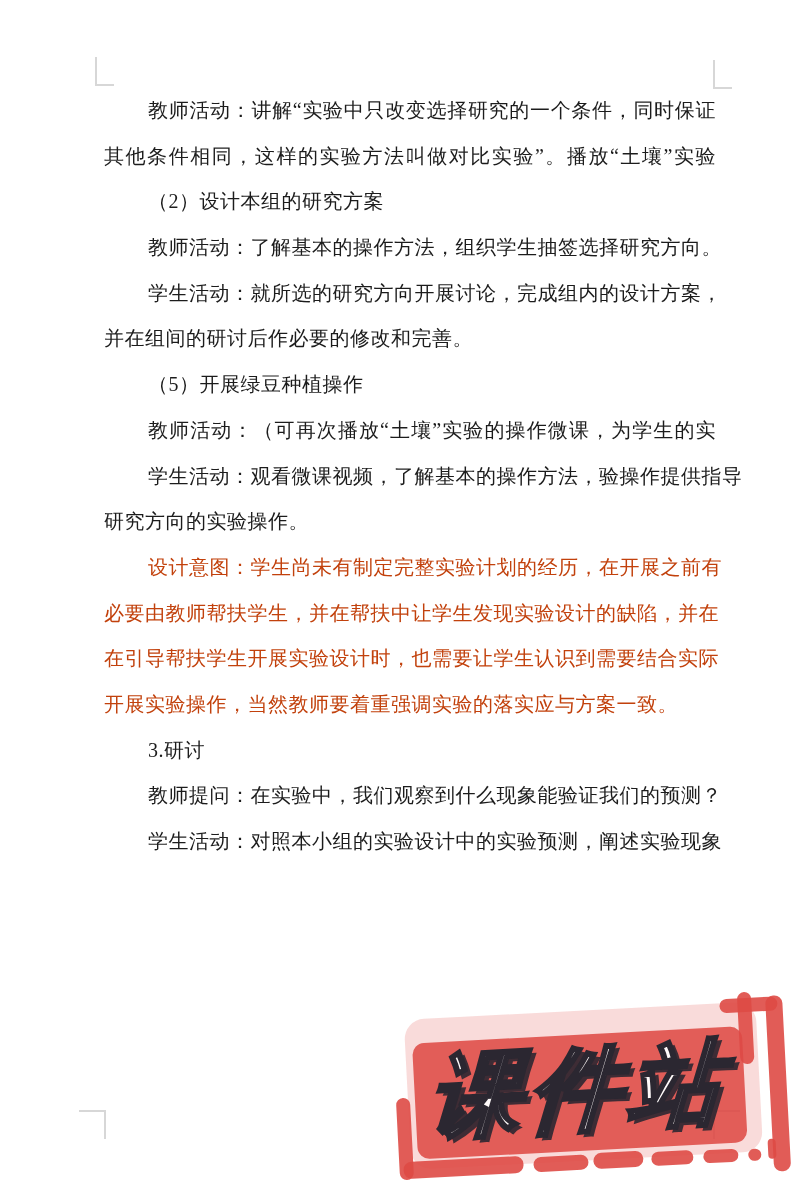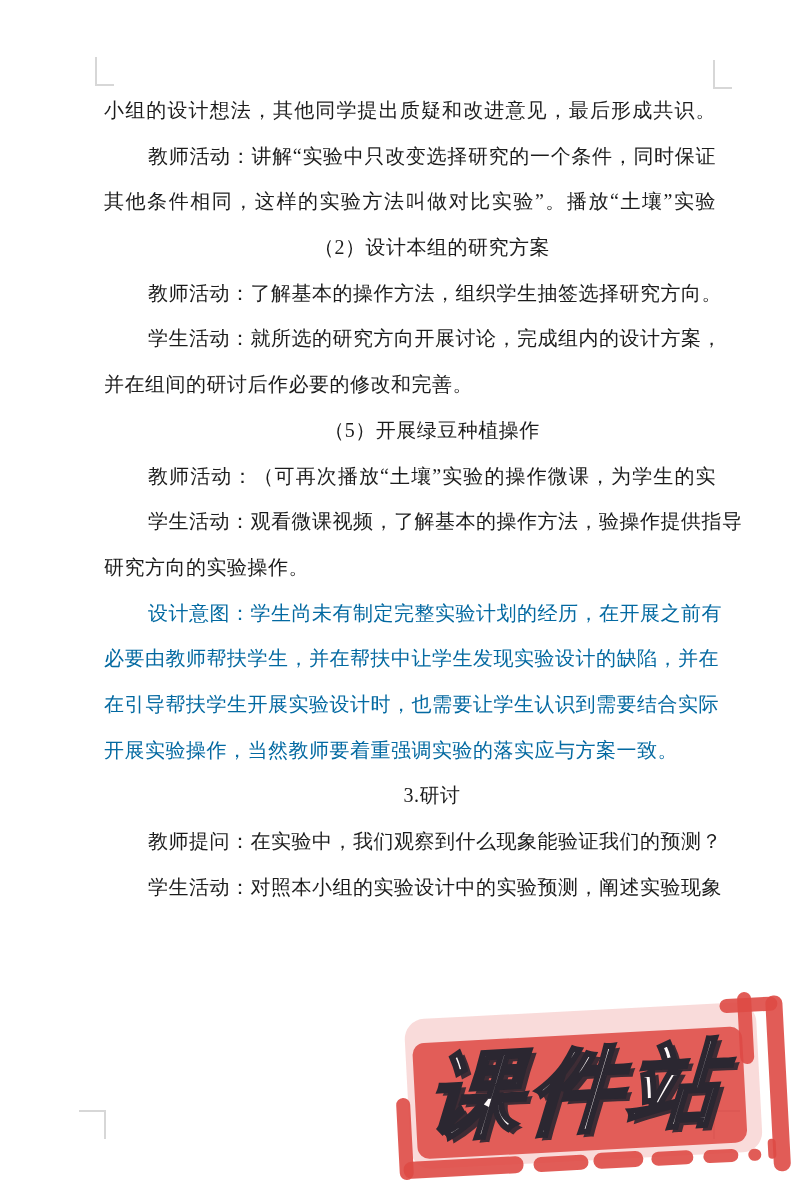--- a/index.html
+++ b/index.html
@@ -24,22 +24,22 @@
     color: #1c1c1c;
     white-space: nowrap;
     text-align: left;
     letter-spacing: 0.5px;
   }
   .ln.just {
     text-align: justify;
     text-align-last: justify;
     text-justify: inter-character;
   }
-  .ln.ind { text-indent: 44px; text-align: center; }
-  .ln.red { color: #0369a1; }
+  .ln.ind { text-indent: 44px; }
+  .ln.red { color: #c2410c; }
 
   
   .mark { position: absolute; }
   .mark-tl {
     left: 95px; top: 57px; width: 17px; height: 27px;
     border-left: 2px solid #d7d7d7; border-bottom: 2px solid #d7d7d7;
   }
   .mark-tr {
     left: 713px; top: 60px; width: 17px; height: 27px;
     border-left: 2px solid #d7d7d7; border-bottom: 2px solid #d7d7d7;
@@ -109,21 +109,20 @@
 </style>
 </head>
 <body>
 
 <div class="mark mark-tl"></div>
 <div class="mark mark-tr"></div>
 <div class="mark mark-bl"></div>
 <div class="mark mark-br"></div>
 
 <div class="doc">
-  <div class="ln just">小组的设计想法，其他同学提出质疑和改进意见，最后形成共识。</div>
   <div class="ln ind just">教师活动：讲解“实验中只改变选择研究的一个条件，同时保证</div>
   <div class="ln just">其他条件相同，这样的实验方法叫做对比实验”。播放“土壤”实验</div>
   <div class="ln ind">（2）设计本组的研究方案</div>
   <div class="ln ind just">教师活动：了解基本的操作方法，组织学生抽签选择研究方向。</div>
   <div class="ln ind just">学生活动：就所选的研究方向开展讨论，完成组内的设计方案，</div>
   <div class="ln">并在组间的研讨后作必要的修改和完善。</div>
   <div class="ln ind">（5）开展绿豆种植操作</div>
   <div class="ln ind just">教师活动：（可再次播放“土壤”实验的操作微课，为学生的实</div>
   <div class="ln ind just">学生活动：观看微课视频，了解基本的操作方法，验操作提供指导</div>
   <div class="ln">研究方向的实验操作。</div>

